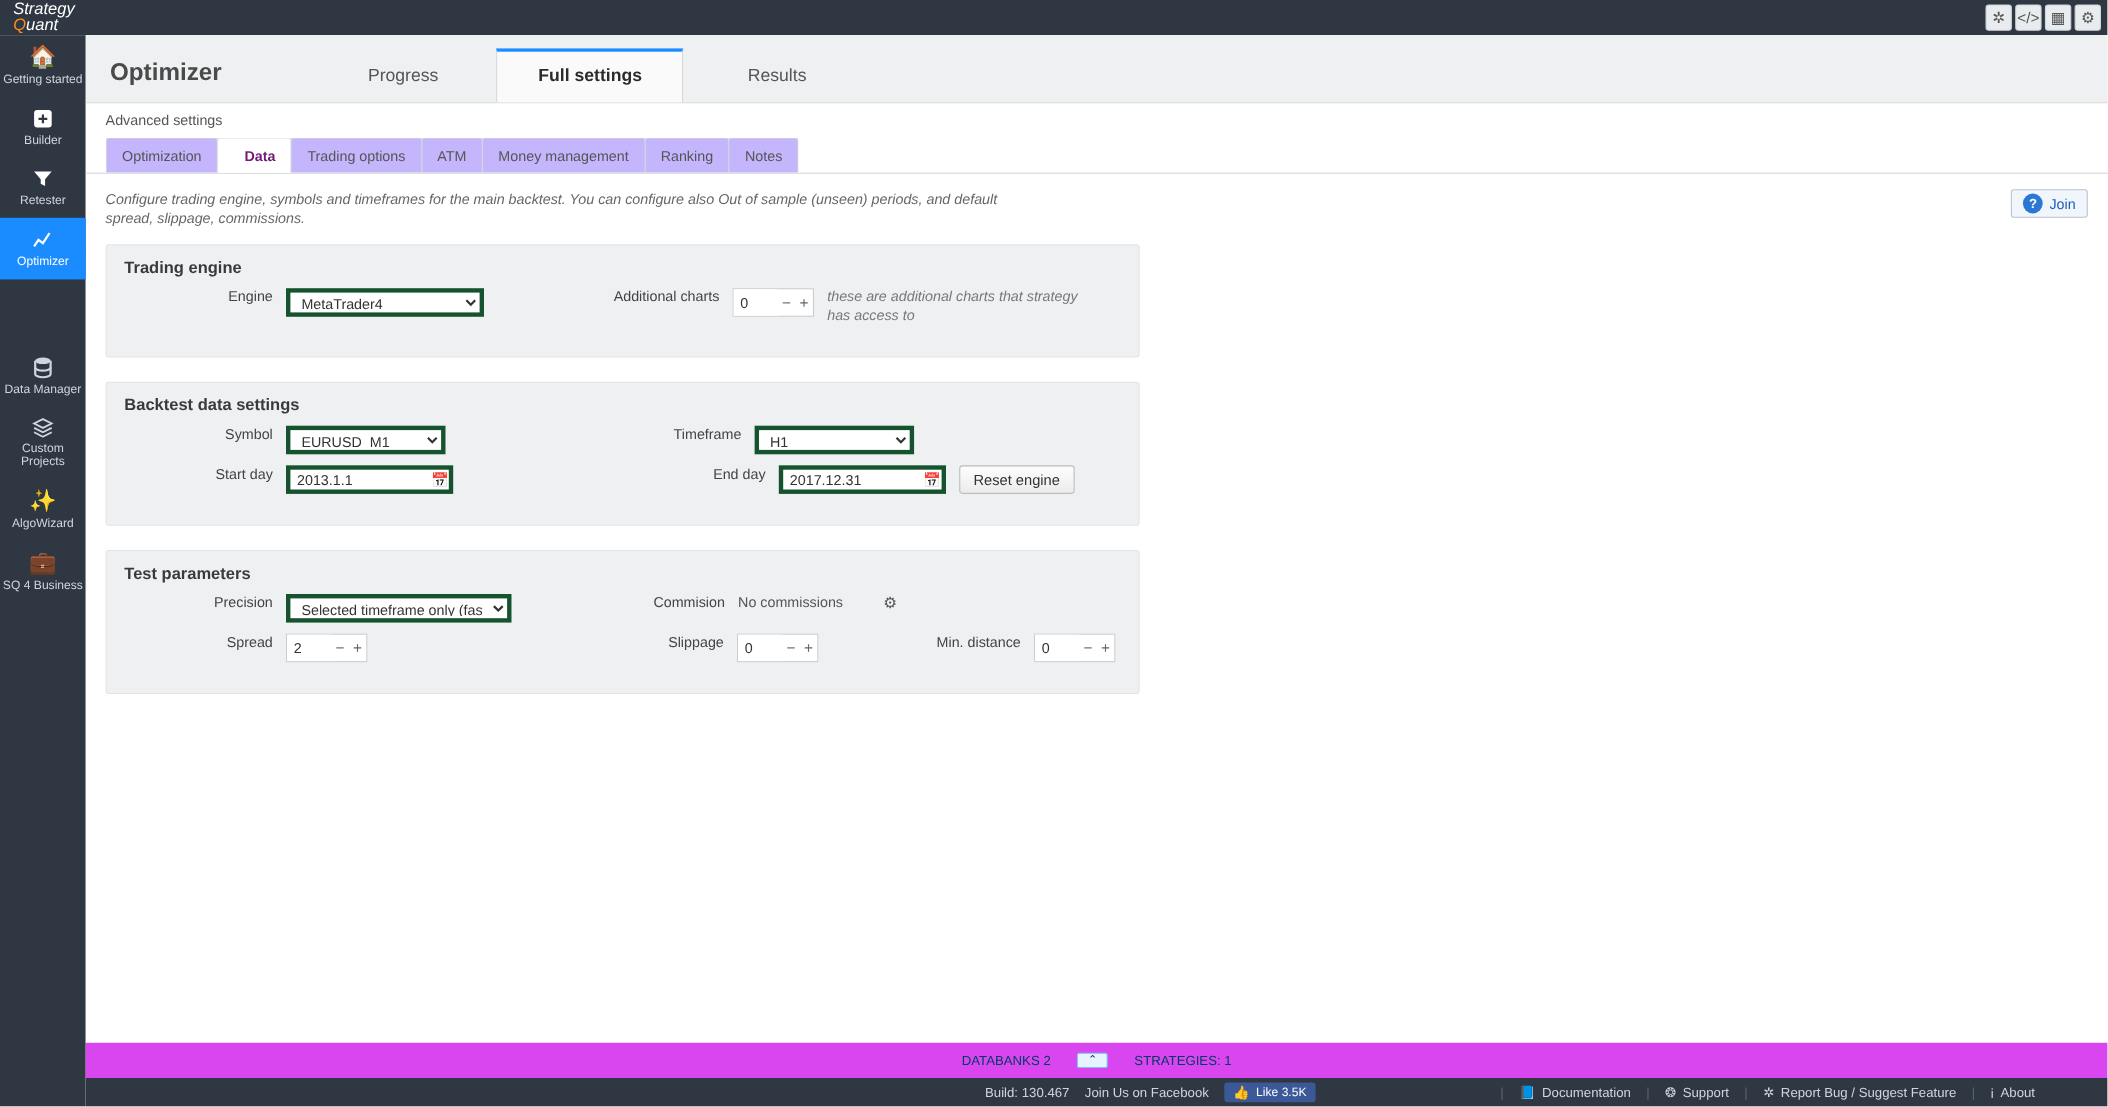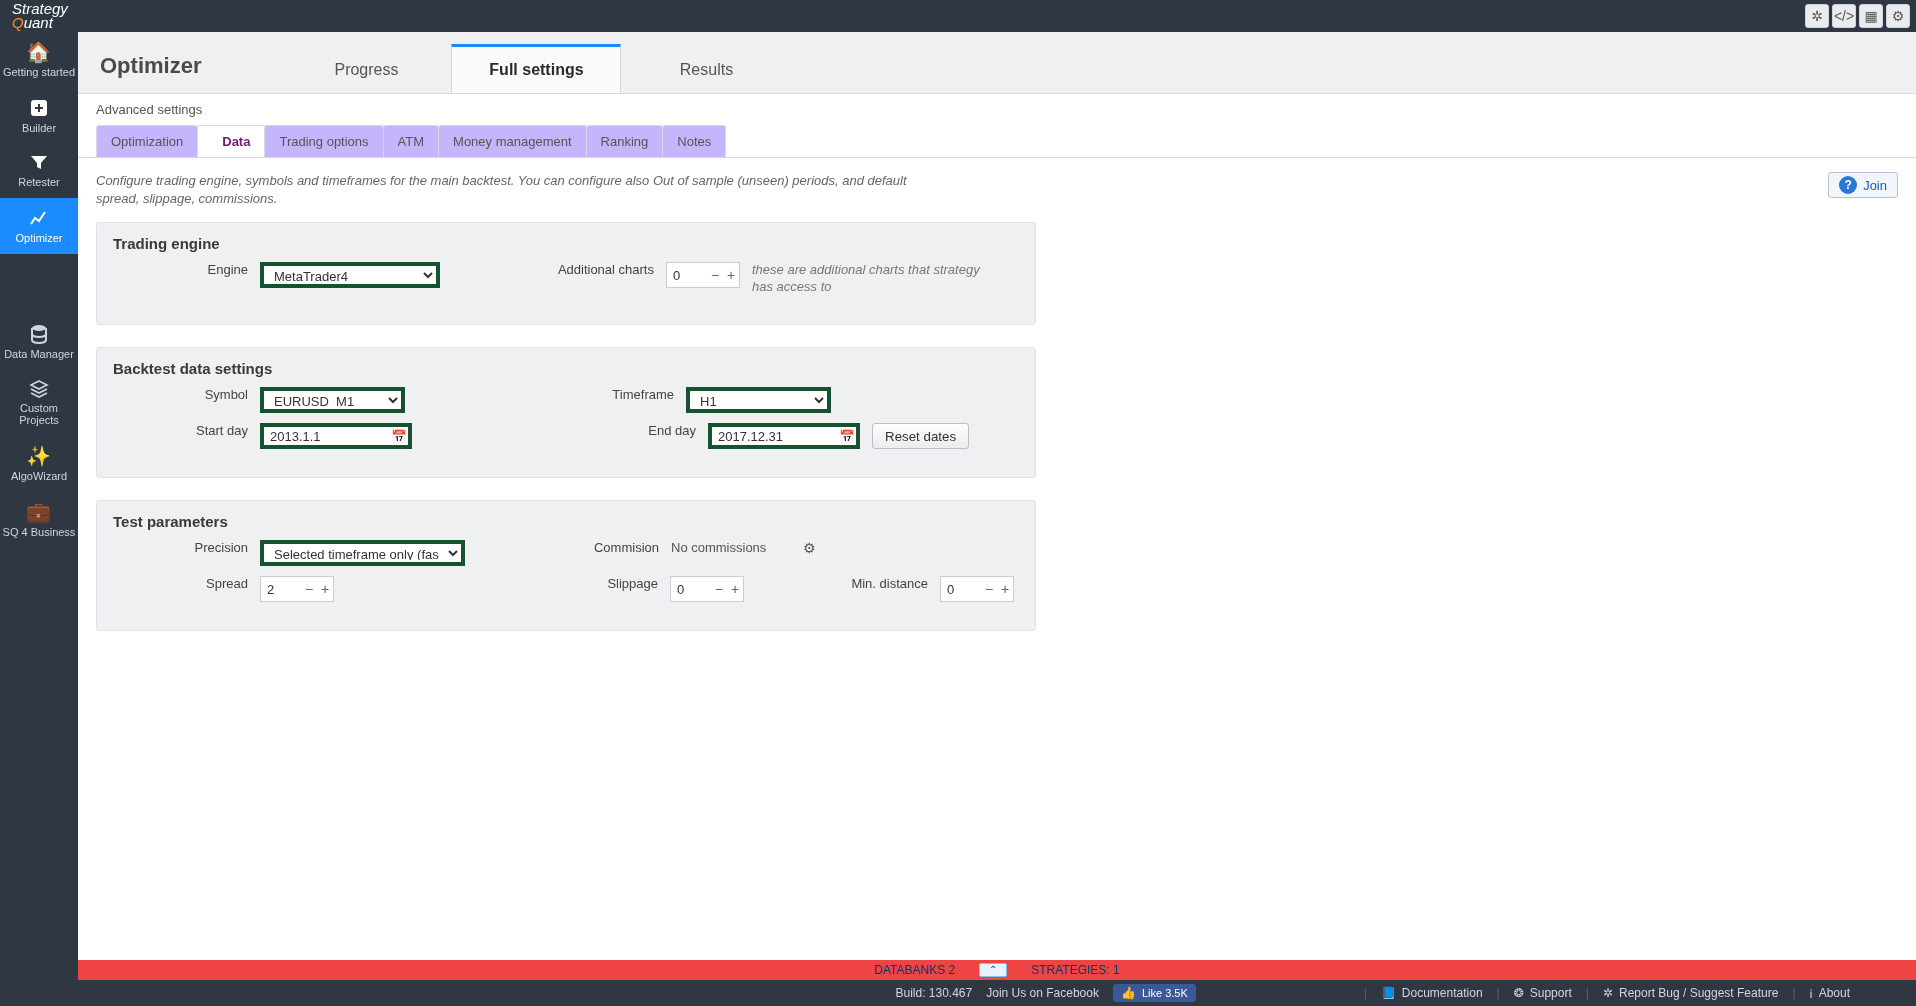--- a/index.html
+++ b/index.html
@@ -54,21 +54,21 @@
 .spinner { display: inline-flex; align-items: center; border: 1px solid #c9ced3; background: #fff; height: 26px; }
 .spinner input { border: none; width: 40px; height: 24px; text-align: left; padding-left: 6px; }
 .spinner .sbtn { width: 16px; height: 24px; display: inline-flex; align-items: center; justify-content: center; color: #666; cursor: pointer; font-size: 14px; }
 .hint { font-style: italic; color: #777; max-width: 230px; line-height: 1.3; }
 .static-val { color: #555; }
 .btn { height: 26px; padding: 0 12px; border: 1px solid #b9bfc5; background: linear-gradient(#fdfdfd,#ececec); border-radius: 3px; cursor: pointer; color: #333; }
 .gear { color: #555; cursor: pointer; font-size: 14px; }
 
 .spacer-col { width: 70px; }
 
-.bottom-strip { height: 20px; background: #ef4444; display: flex; align-items: center; justify-content: center; gap: 24px; font-size: 12px; color: #043a66; }
+.bottom-strip { height: 32px; background: #d946ef; display: flex; align-items: center; justify-content: center; gap: 24px; font-size: 12px; color: #043a66; }
 .bottom-strip .chev { display: inline-block; border: 1px solid #7ac4f5; background: #e7f4ff; width: 28px; height: 14px; text-align: center; line-height: 12px; font-size: 10px; color: #043a66; border-radius: 2px; cursor: pointer; }
 
 .footer { height: 26px; background: #2f3742; color: #cfd6dd; display: flex; align-items: center; font-size: 12px; padding: 0 12px; gap: 14px; }
 .footer .spacer { flex: 1; }
 .footer .link { color: #cfd6dd; cursor: pointer; display: inline-flex; align-items: center; gap: 6px; }
 .footer .sep { color: #5a6470; }
 .fb-like { background: #3b5998; color: #fff; border-radius: 3px; padding: 2px 8px; display: inline-flex; align-items: center; gap: 6px; font-size: 11px; cursor: pointer; }
 .fb-like .thumb { font-size: 12px; }
 svg { display: block; }
 </style>
@@ -215,21 +215,21 @@
             <div class="date-wrap">
               <input type="text" value="2013.1.1" style="">
               <span class="cal">📅</span>
             </div>
             <div style="width:160px"></div>
             <div class="lbl-r">End day</div>
             <div class="date-wrap">
               <input type="text" value="2017.12.31" style="">
               <span class="cal">📅</span>
             </div>
-            <button class="btn">Reset dates</button>
+            <button class="btn">Reset engine</button>
           </div>
         </div>
 
         <div class="panel">
           <h3>Test parameters</h3>
           <div class="form-row">
             <div class="lbl">Precision</div>
             <select class="sel-200">
               <option>Selected timeframe only (faste...</option>
             </select>

